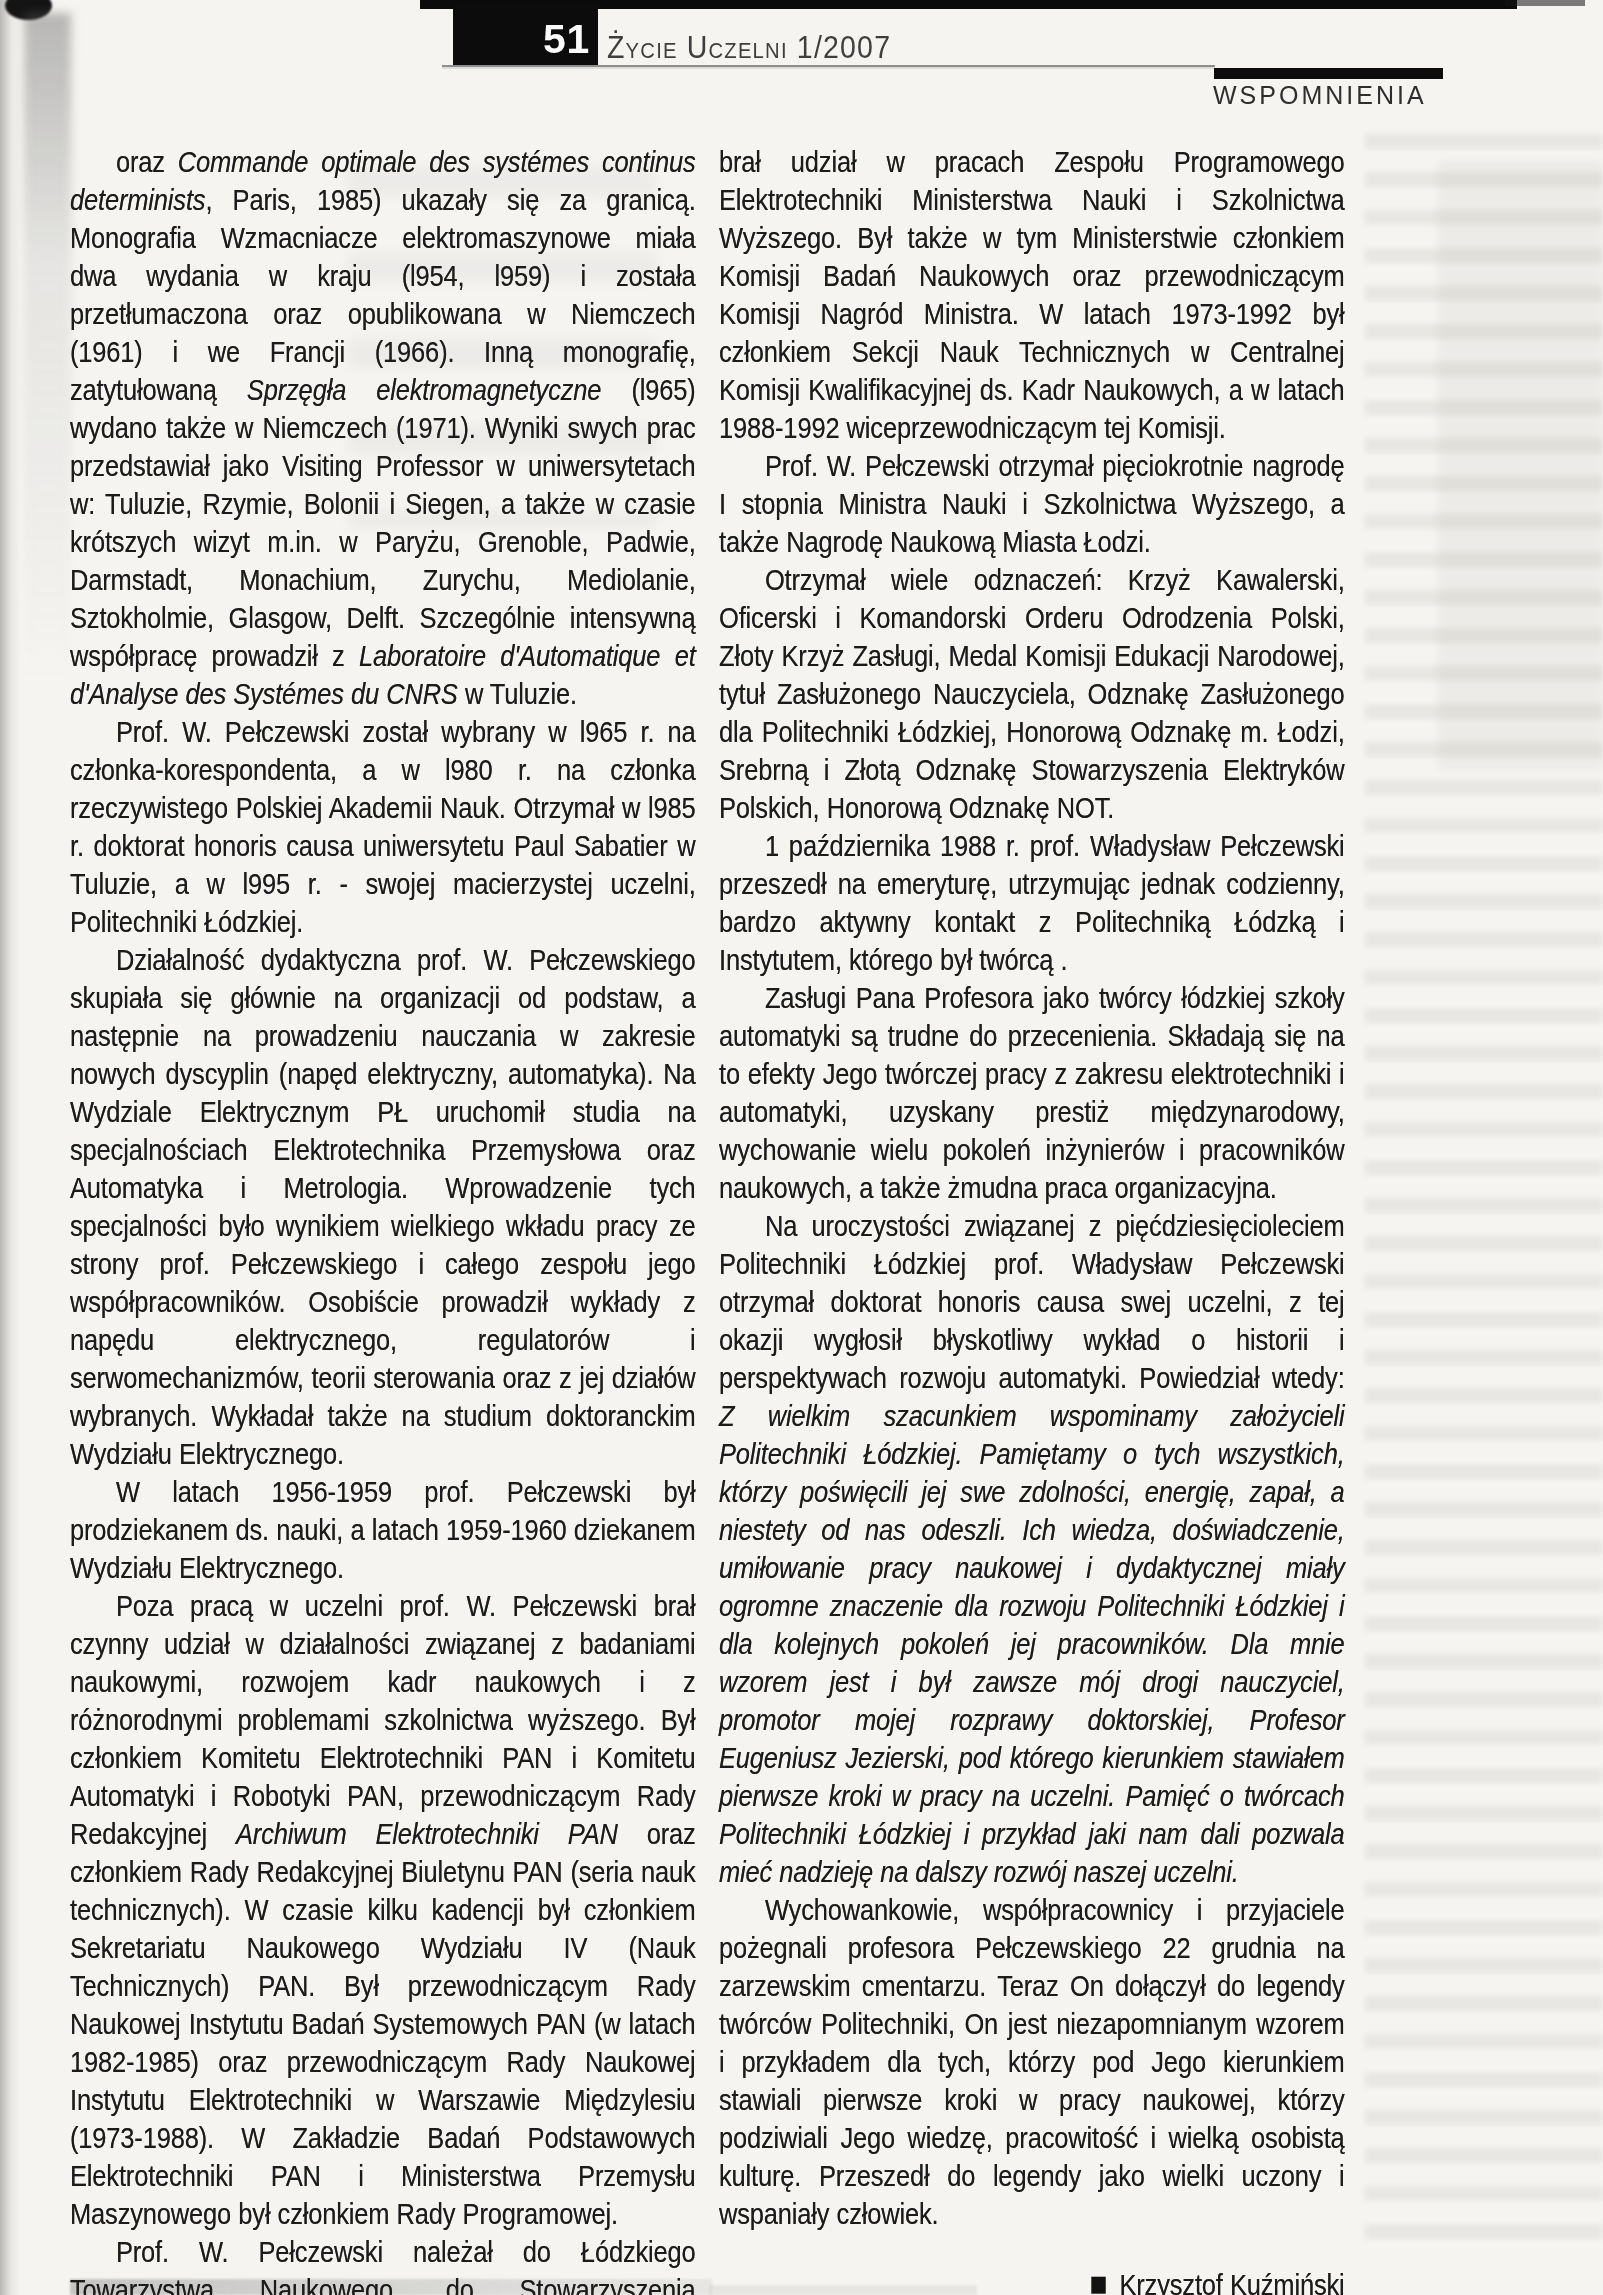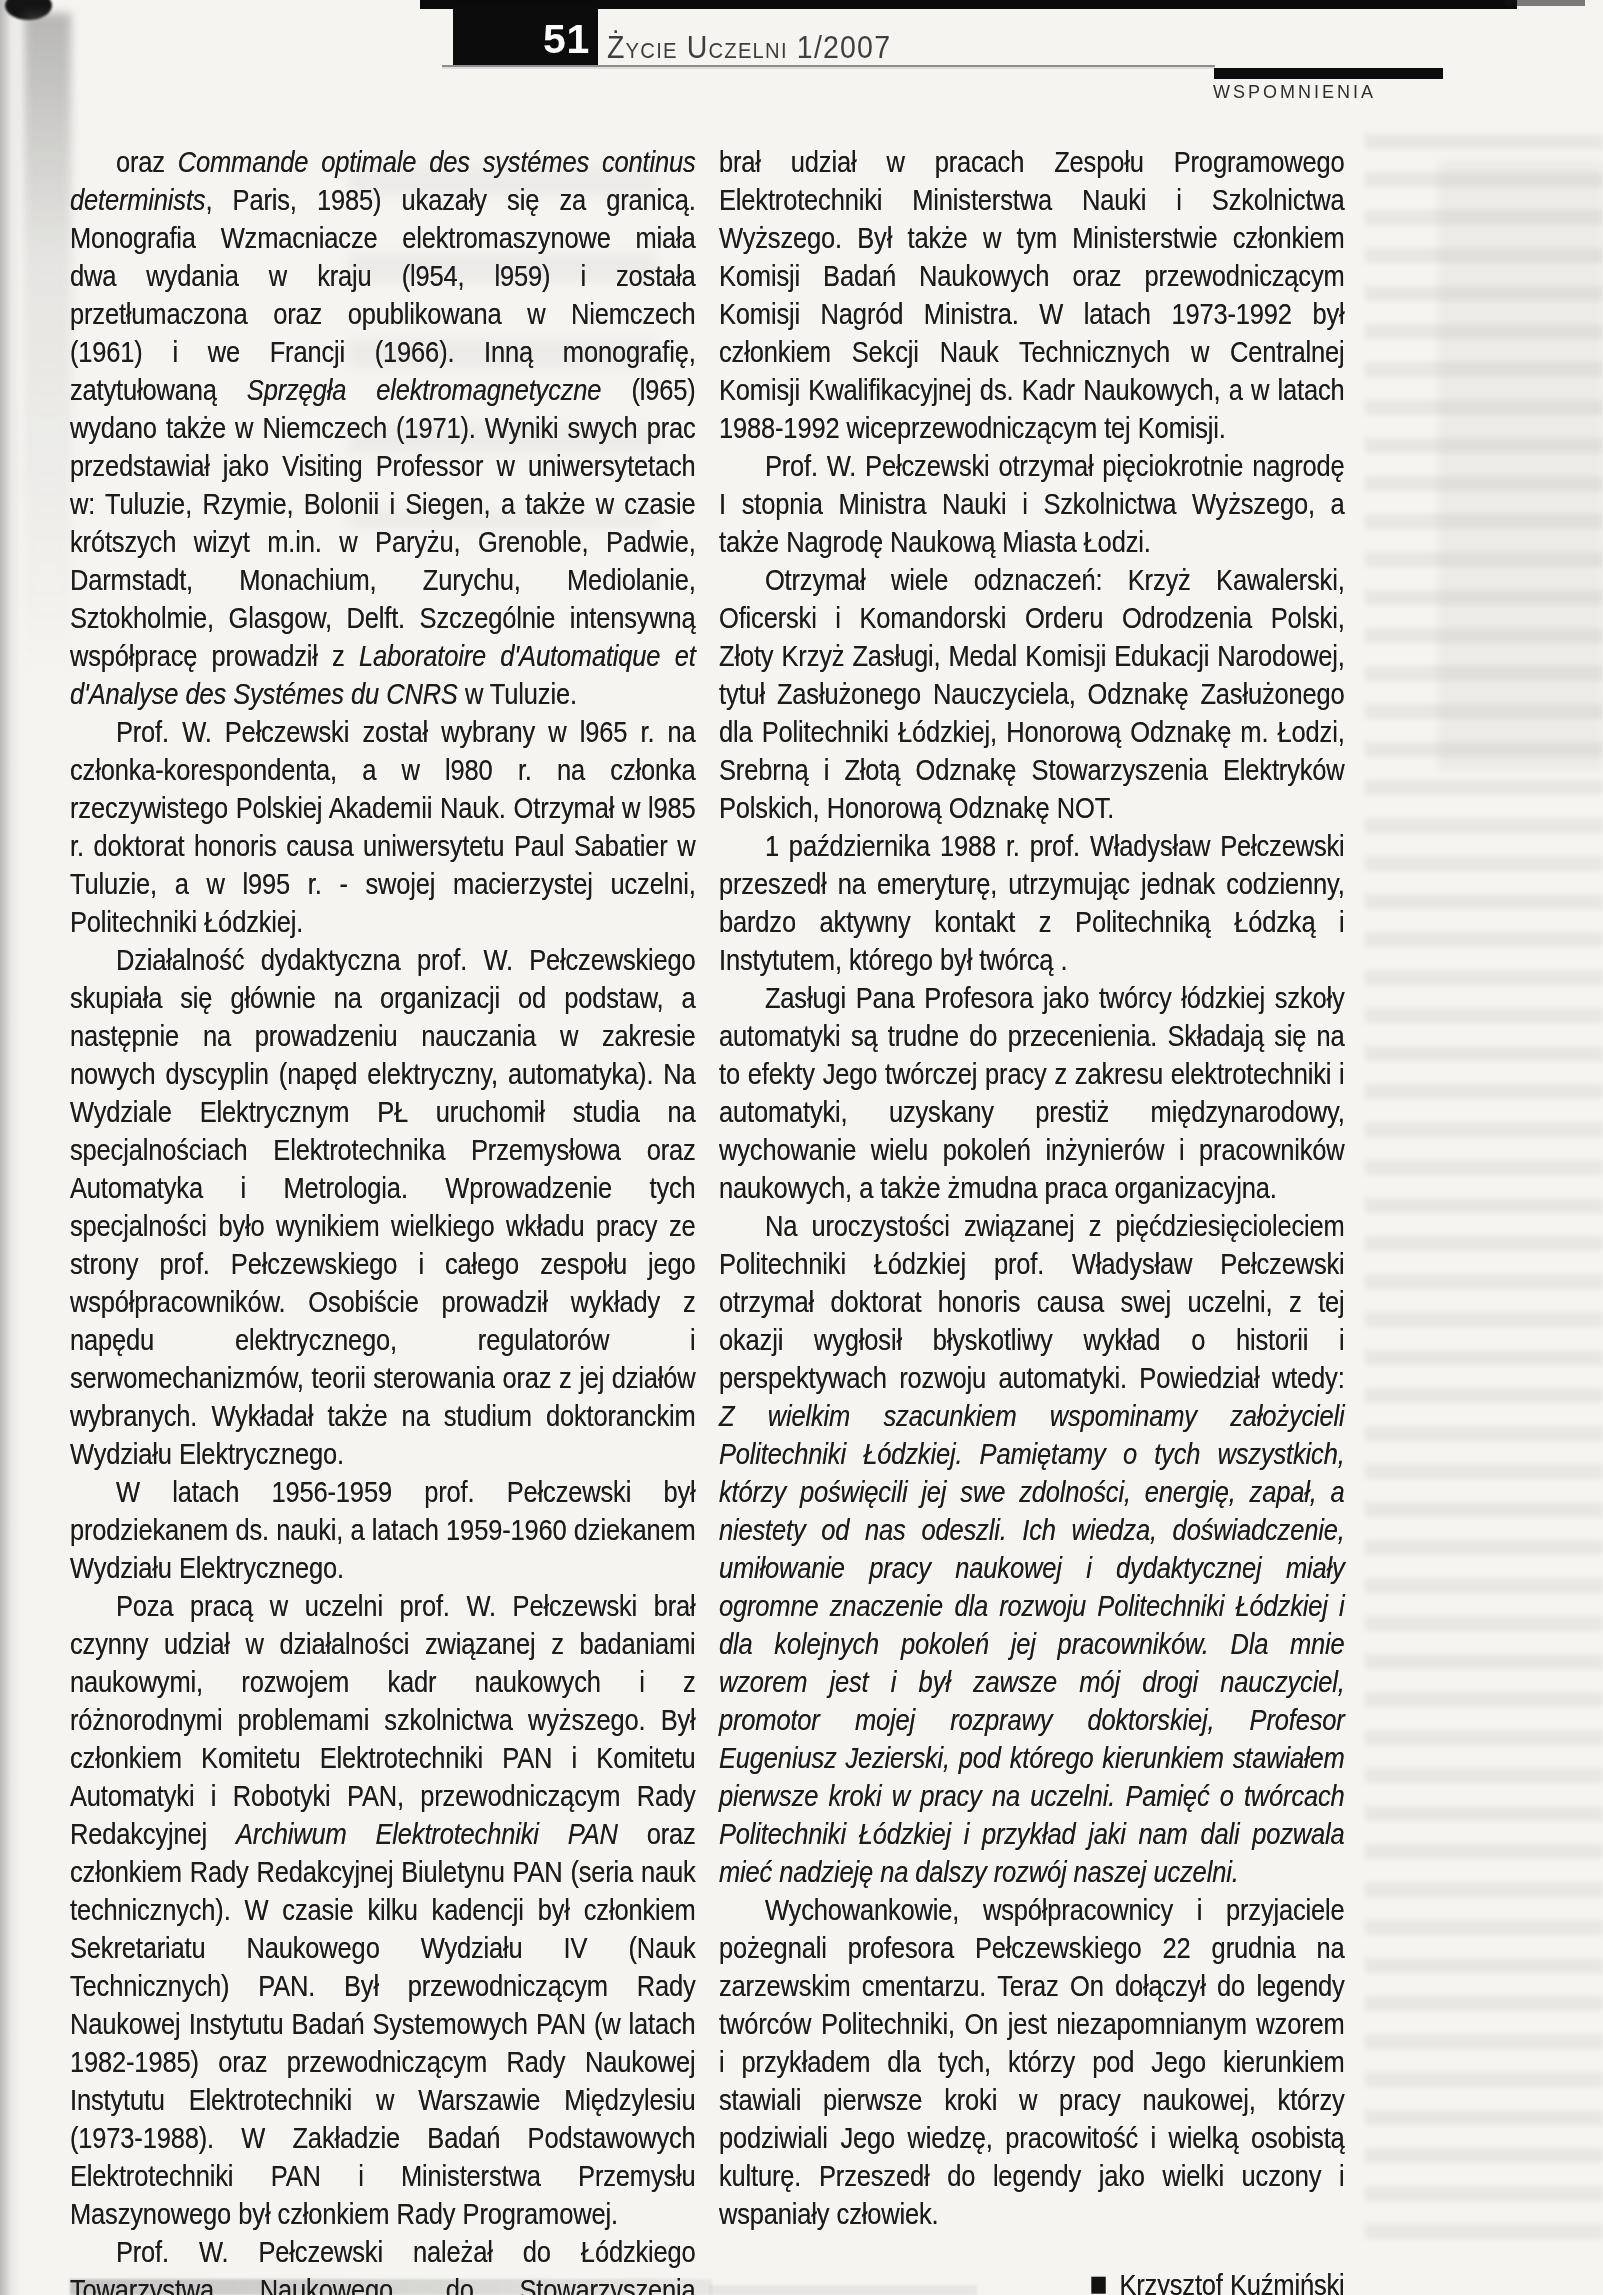--- a/index.html
+++ b/index.html
@@ -23,21 +23,21 @@
   .jtitle{
     position:absolute;left:607px;top:32px;
     font-size:31px;line-height:1;color:#3e3e3e;
     font-variant:small-caps;letter-spacing:1.3px;
     transform:scaleX(.92);transform-origin:left top;
   }
   .hrule{position:absolute;left:442px;top:65px;width:773px;height:2px;background:#8d8d8d;box-shadow:0 2px 0 rgba(150,150,150,.25);}
   .secbar{position:absolute;left:1214px;top:68px;width:229px;height:11.4px;background:#0c0c0c;}
   .sectitle{
     position:absolute;left:1213px;top:83px;width:234px;
-    font-size:18px;color:#2e2e2e;letter-spacing:3px;line-height:1;
+    font-size:25px;color:#2e2e2e;letter-spacing:3px;line-height:1;
     white-space:nowrap;
   }
 
   
   .col{
     position:absolute;top:143px;width:736px;
     transform:scaleX(.85);transform-origin:left top;
     font-size:30px;line-height:38px;color:#1b1b1b;
     text-align:justify;letter-spacing:-0.2px;word-spacing:0.3px;
     text-shadow:0 0 0.4px rgba(25,25,25,.65);

